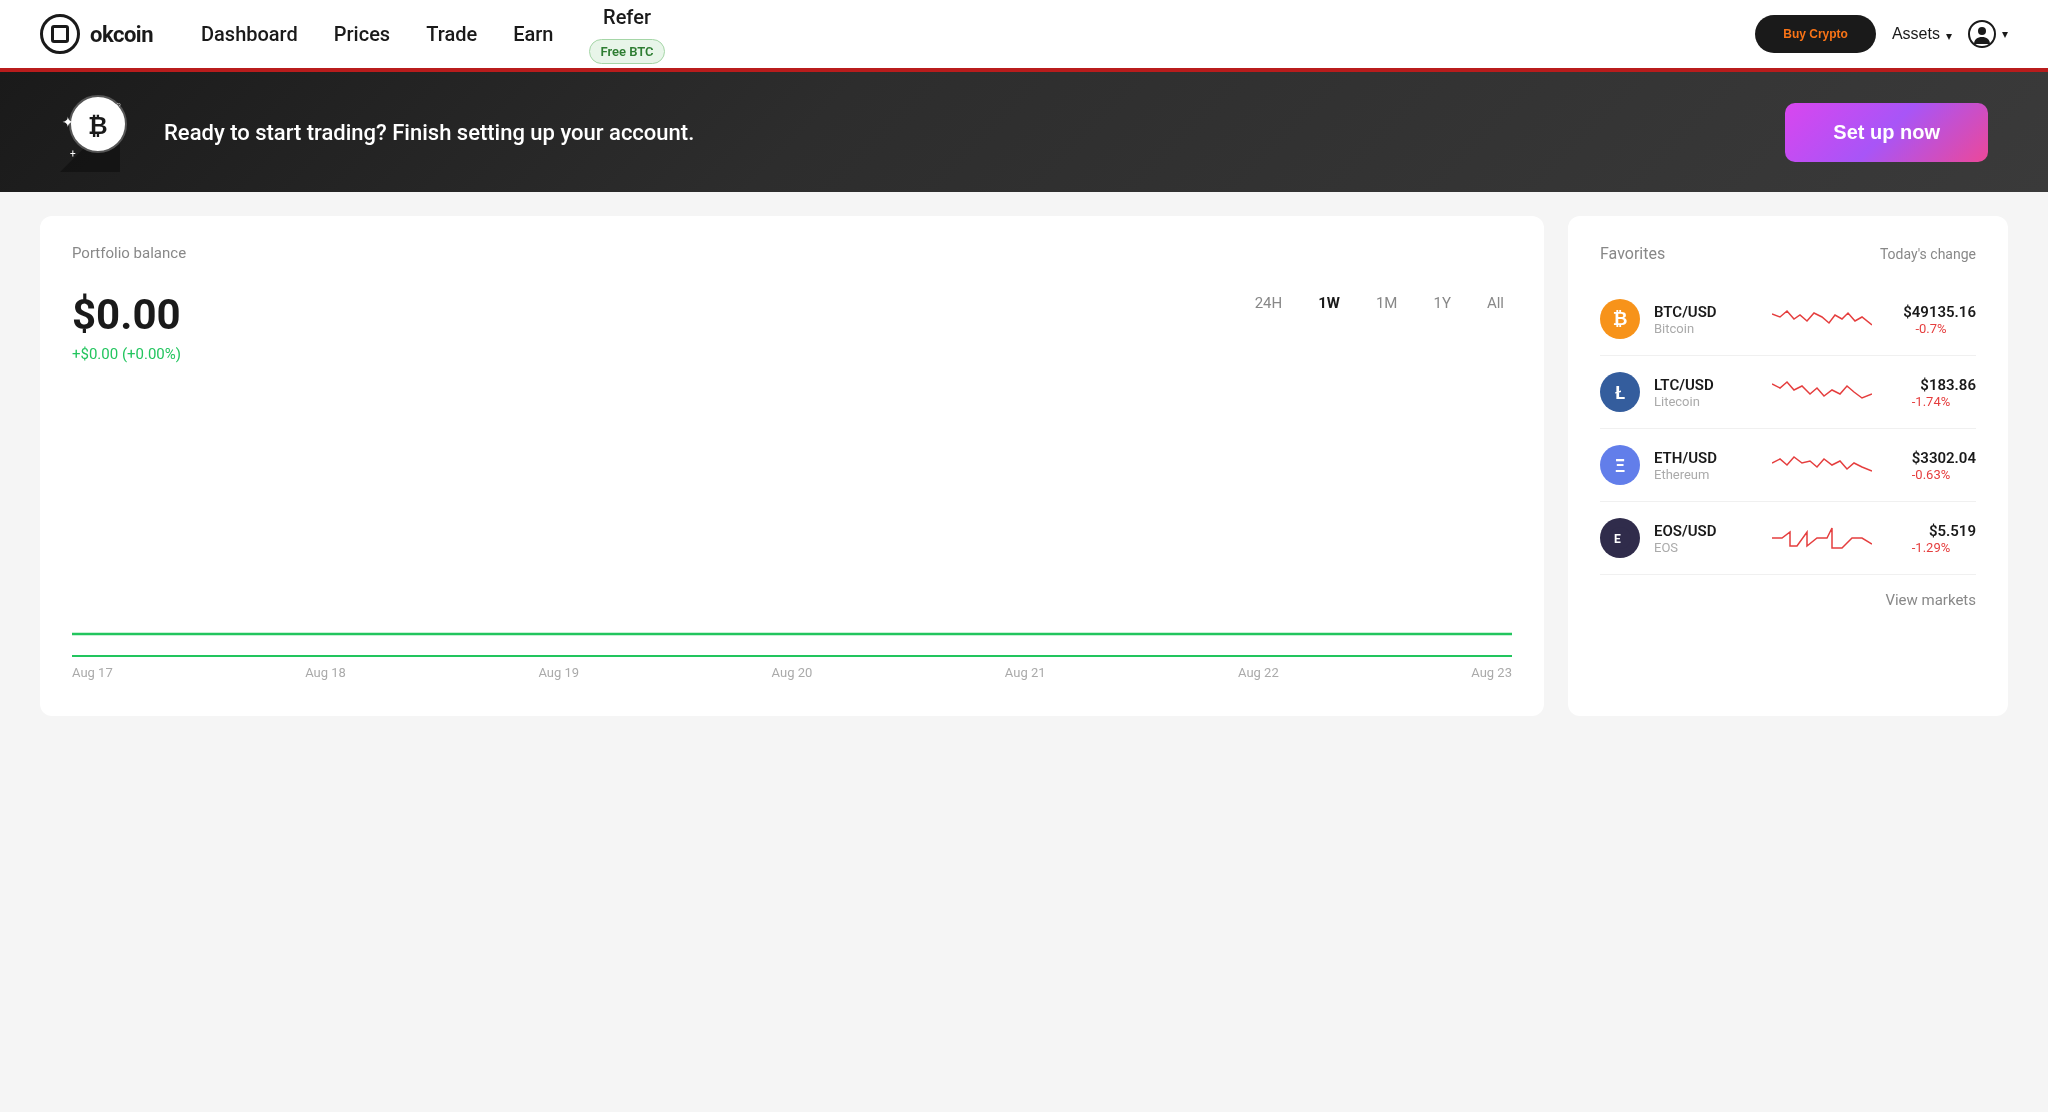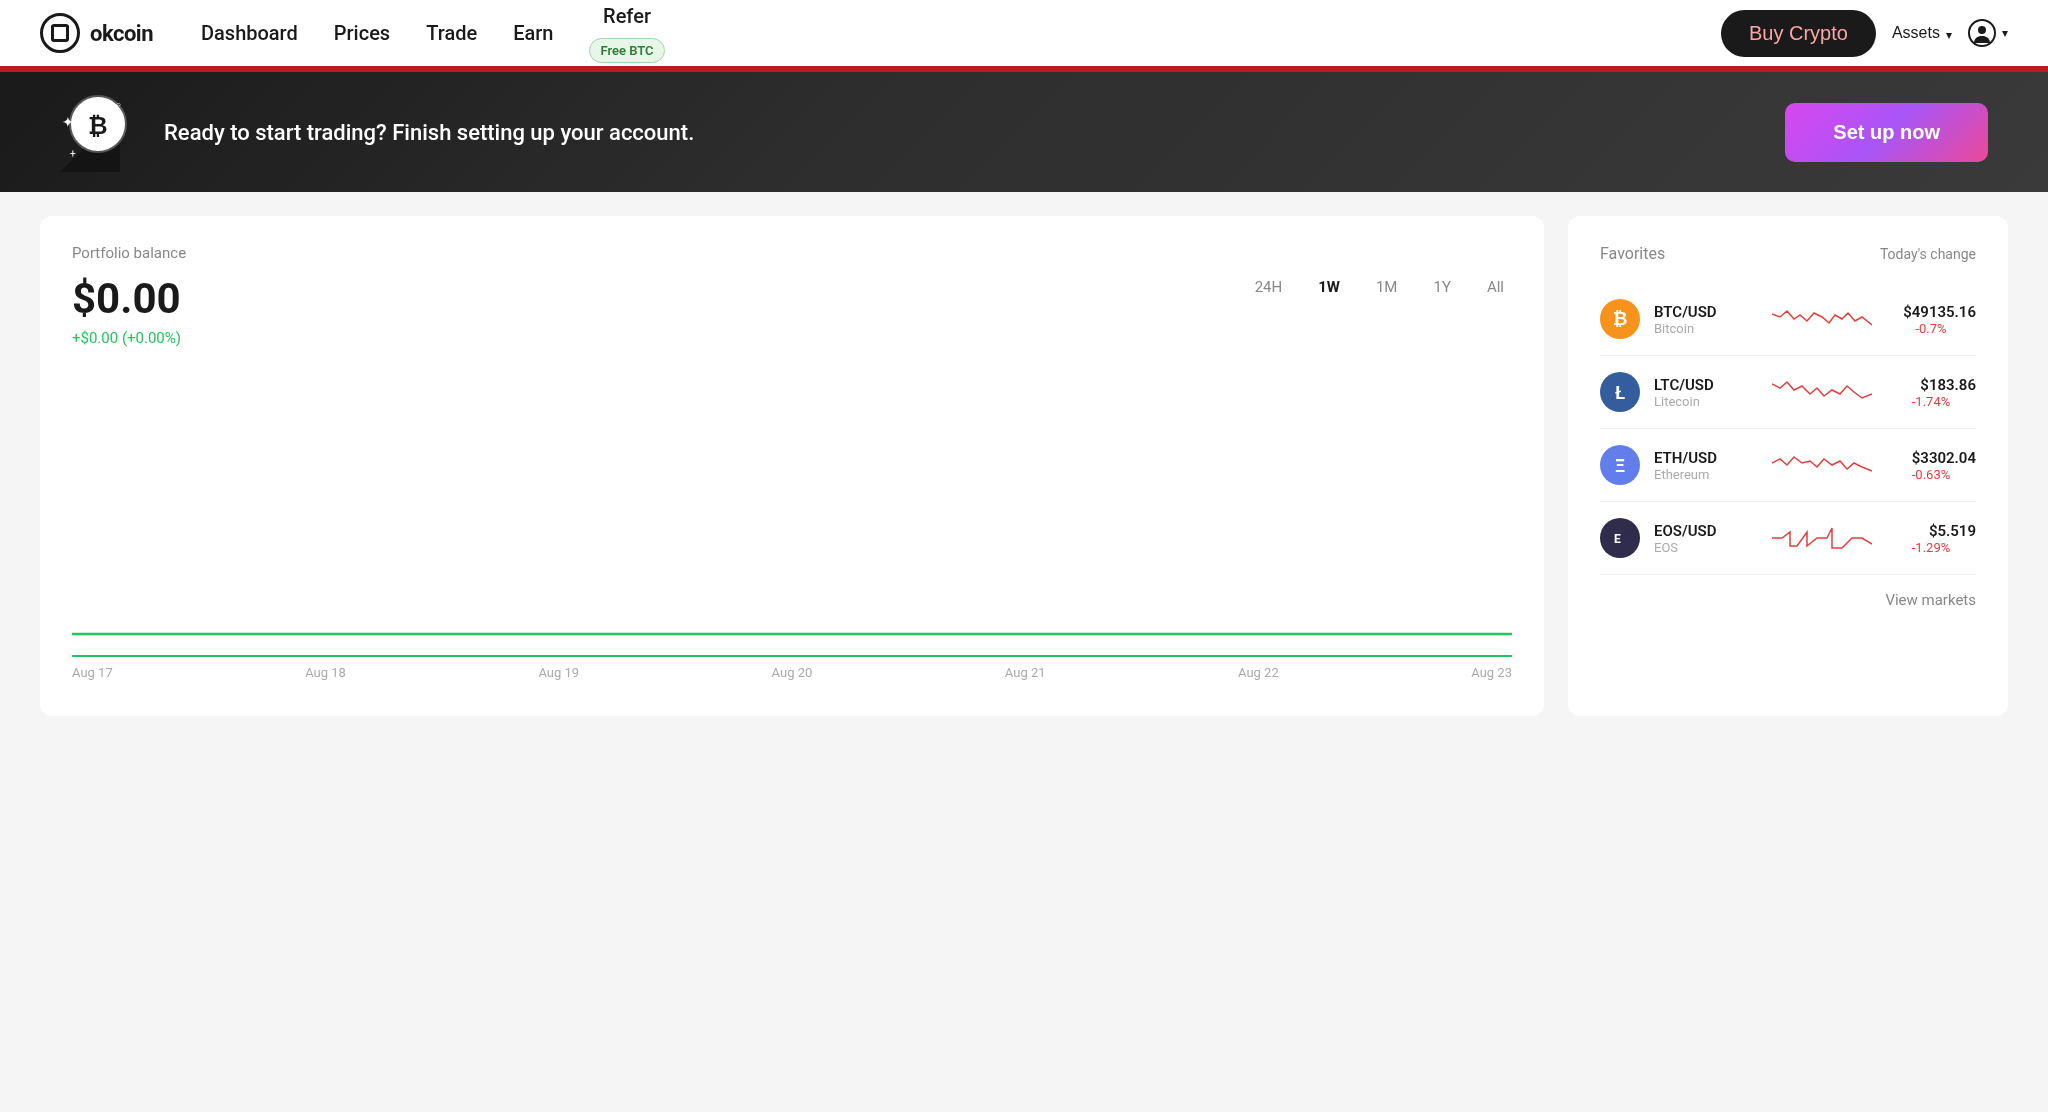--- a/index.html
+++ b/index.html
@@ -1,21 +1,21 @@
 <!DOCTYPE html>
 <html><head>
   <meta charset="utf-8">
   <style>
     * { margin: 0; padding: 0; box-sizing: border-box; }
     body { font-family: -apple-system, BlinkMacSystemFont, 'Segoe UI', Roboto, sans-serif; background: #f5f5f5; color: #1a1a1a; }
 
     
     .header {
       background: #fff;
-      border-bottom: 6px solid #b91c1c;
+      border-bottom: 4px solid #b91c1c;
       padding: 0 40px;
       height: 72px;
       display: flex;
       align-items: center;
       justify-content: space-between;
       position: sticky;
       top: 0;
       z-index: 100;
     }
     .header-left {
@@ -77,26 +77,26 @@
       border-radius: 20px;
       border: 1px solid #a5d6a7;
     }
     .header-right {
       display: flex;
       align-items: center;
       gap: 16px;
     }
     .buy-crypto-btn {
       background: #1a1a1a;
-      color: #fca5a5;
+      color: #f97316;
       border: none;
       border-radius: 30px;
       padding: 12px 28px;
-      font-size: 20px;
-      font-weight: 400;
+      font-size: 12px;
+      font-weight: 700;
       cursor: pointer;
     }
     .assets-btn {
       display: flex;
       align-items: flex-end;
       gap: 6px;
       background: none;
       border: none;
       font-size: 16px;
       font-weight: 500;
@@ -168,21 +168,21 @@
       border-radius: 12px;
       flex: 1;
       padding: 28px 32px;
       min-height: 500px;
       display: flex;
       flex-direction: column;
     }
     .portfolio-label {
       font-size: 15px;
       color: #888;
-      margin-bottom: 12px;
+      margin-bottom: 28px;
     }
     .portfolio-amount {
       font-size: 42px;
       font-weight: 700;
       margin-bottom: 6px;
     }
     .portfolio-change {
       font-size: 15px;
       color: #22c55e;
       margin-bottom: 4px;

